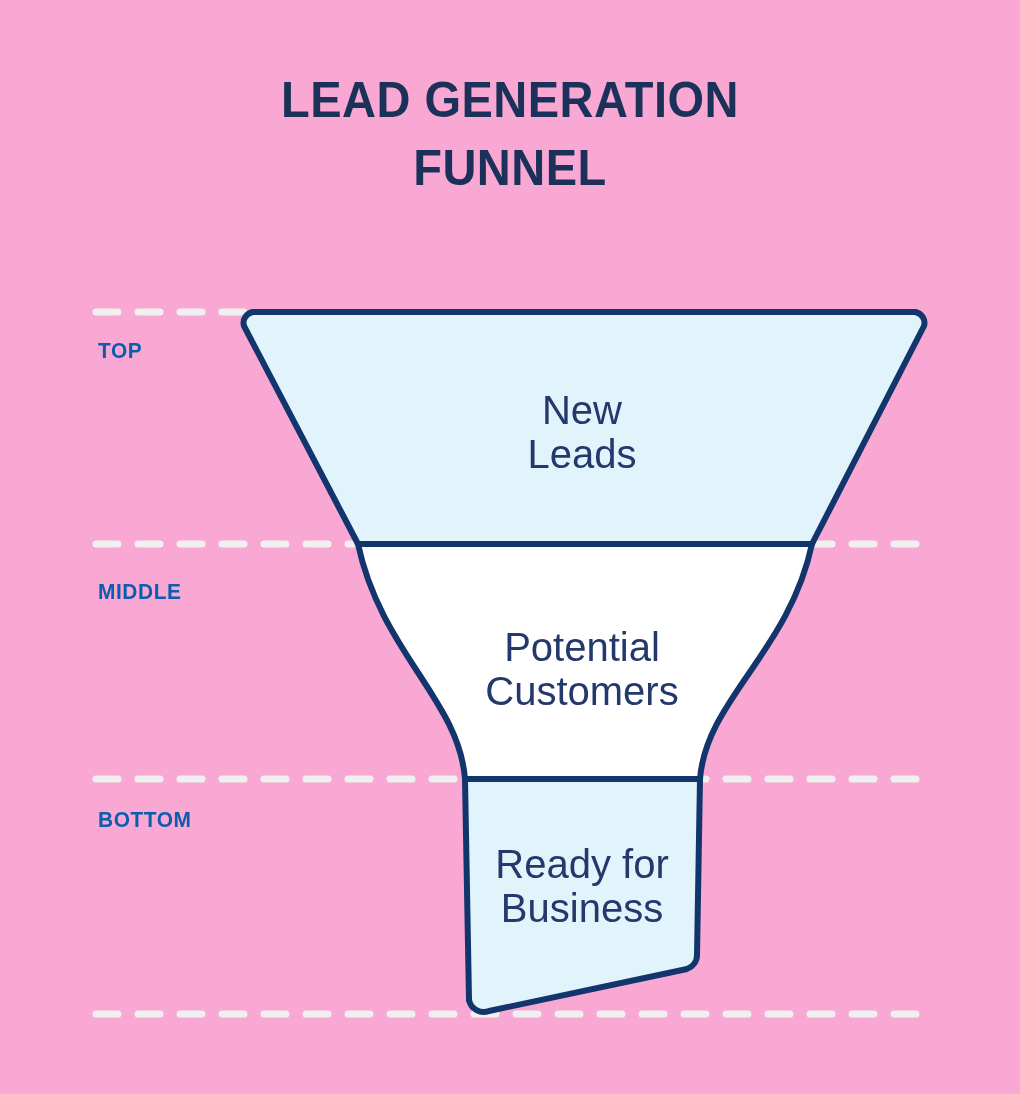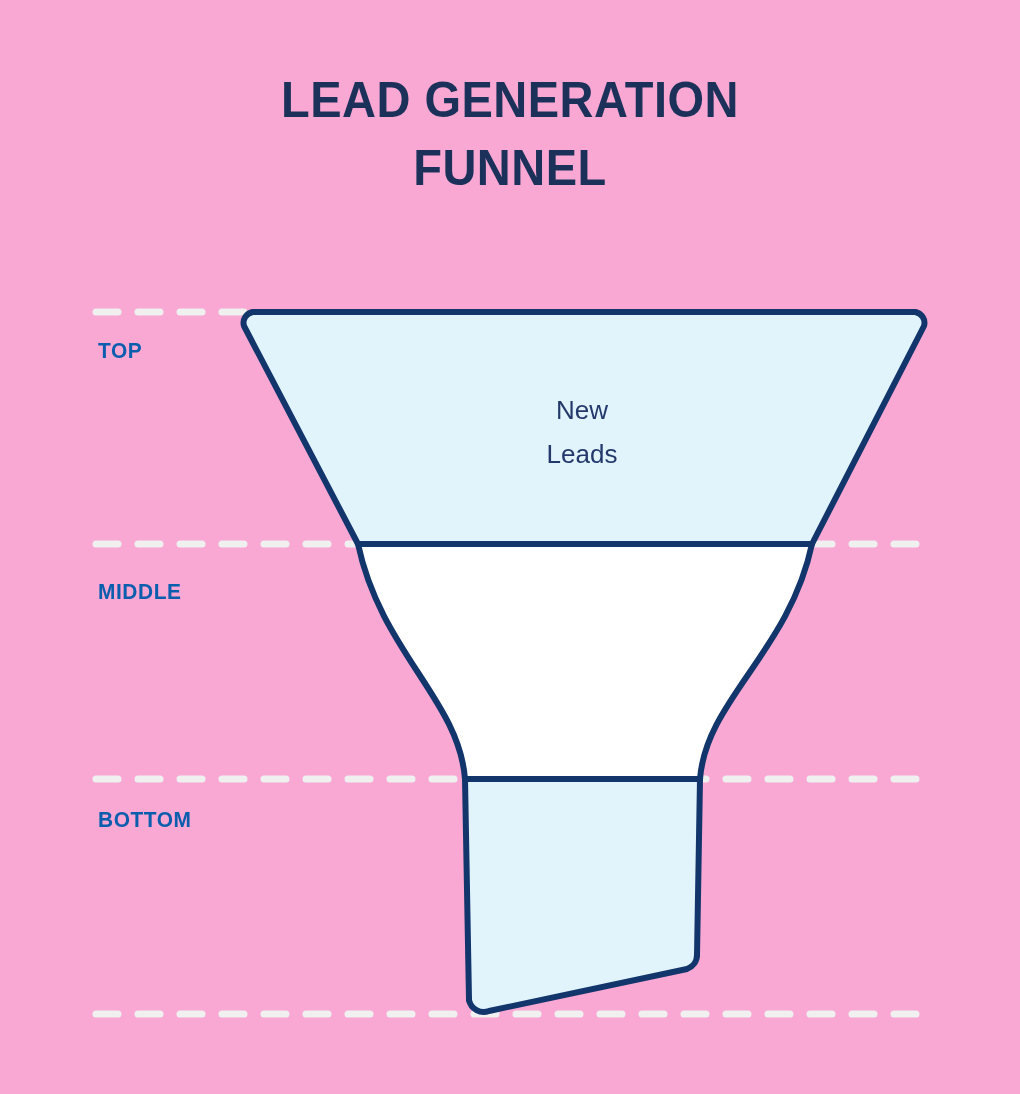--- a/index.html
+++ b/index.html
@@ -67,21 +67,21 @@
   .stage-label.top    { left: 98px; top: 338px; }
   .stage-label.middle { left: 98px; top: 579px; }
   .stage-label.bottom { left: 98px; top: 807px; }
 
   
   .section-caption {
     position: absolute;
     color: #23386B;
     font-family: "Liberation Sans", "DejaVu Sans", sans-serif;
     font-weight: 400;
-    font-size: 26px;
+    font-size: 40px;
     line-height: 44px;
     text-align: center;
     white-space: pre-line;
     pointer-events: none;
   }
   .section-caption.s-top    { left: 392px; top: 388px; width: 380px; }
   .section-caption.s-middle { left: 392px; top: 625px; width: 380px; }
   .section-caption.s-bottom { left: 392px; top: 842px; width: 380px; }
 </style>
 </head>
@@ -124,14 +124,18 @@
       <path d="M 697,955 A 15,15 0 0 1 687,969 L 489,1011 A 15,15 0 0 1 469,1000"></path>
     </g>
   </svg>
 
   <div class="stage-label top" style="color: rgb(11, 94, 174);">TOP</div>
   <div class="stage-label middle" style="color: rgb(11, 94, 174);">MIDDLE</div>
   <div class="stage-label bottom" style="color: rgb(11, 94, 174);">BOTTOM</div>
 
   <div class="section-caption s-top" style="color: rgb(35, 56, 107);">New
 Leads</div>
+  <div class="section-caption s-middle" style="color: rgb(35, 56, 107);">Potential
+Customers</div>
+  <div class="section-caption s-bottom" style="color: rgb(35, 56, 107);">Ready for
+Business</div>
 
 </div>
 
 </body></html>

